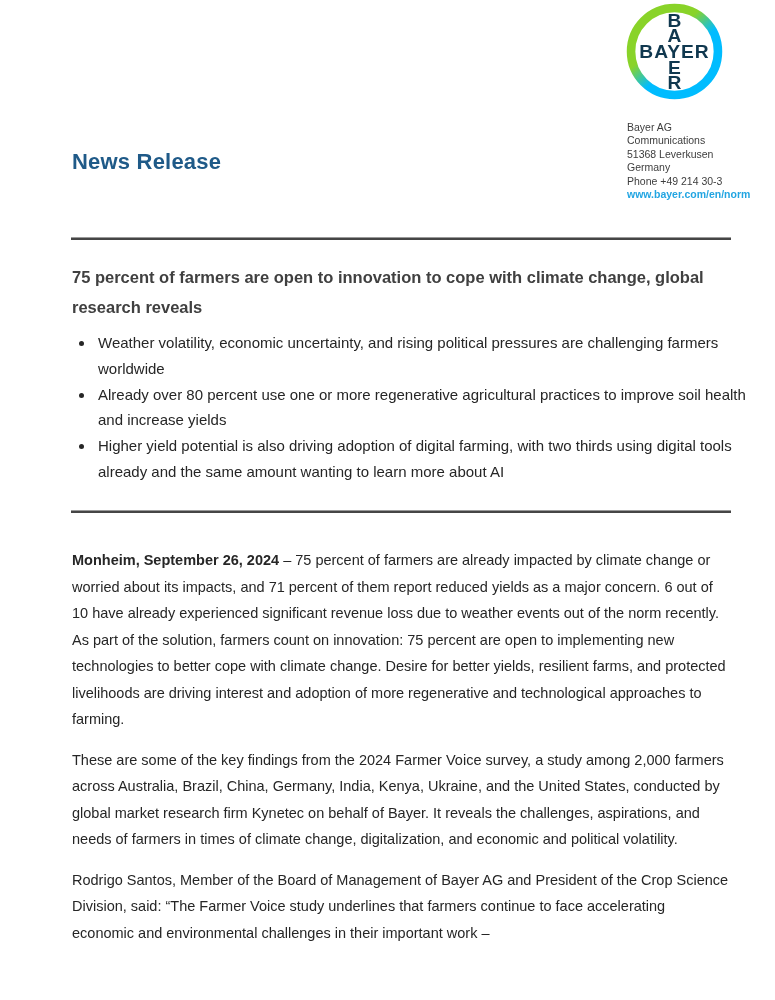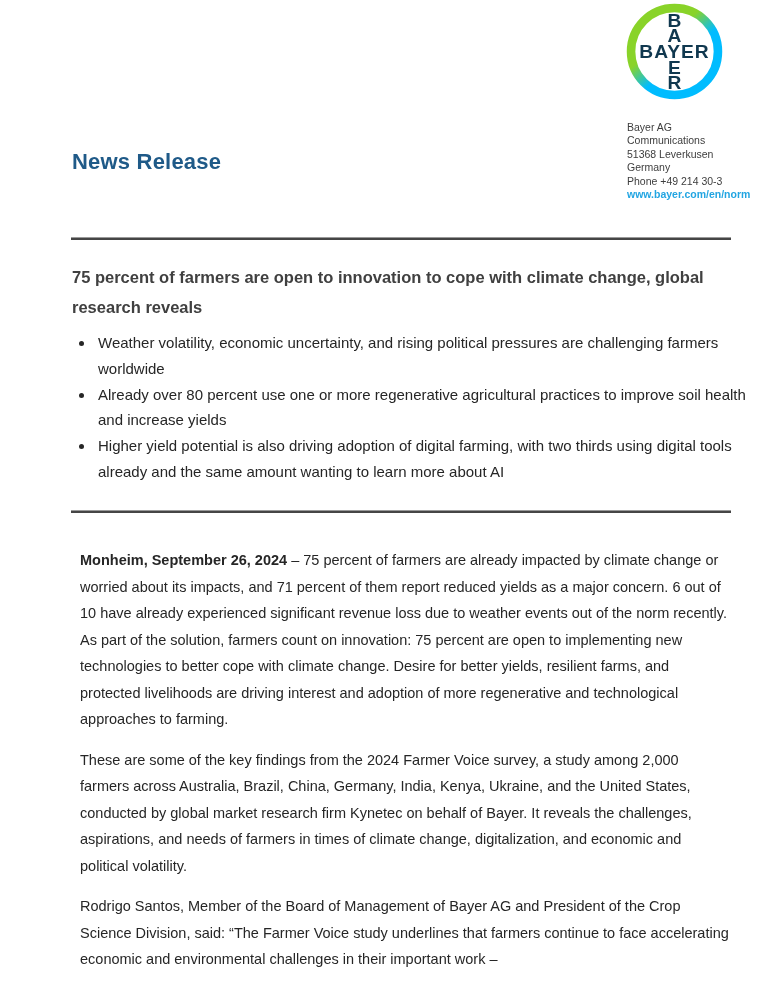--- a/index.html
+++ b/index.html
@@ -12,21 +12,21 @@
   .contact{position:absolute;left:627px;top:121px;font-size:10.5px;line-height:13.4px;color:#3d3d3d;}
   .contact-link{color:#22a5e2;font-weight:bold;text-decoration:none;cursor:pointer;display:inline-block;}
   .masthead{position:absolute;left:72px;top:149px;margin:0;font-size:22px;font-weight:bold;color:#1f5a88;letter-spacing:0.2px;}
   .rule{position:absolute;left:71px;width:660px;height:2px;background:#454545;border-top:1px solid #9a9a9a;}
   .rule-1{top:237px;}
   .rule-2{top:510px;}
   .headline{position:absolute;left:72px;top:262px;width:664px;margin:0;font-size:16.5px;line-height:30px;font-weight:bold;color:#404040;}
   .bullets{position:absolute;left:72px;top:330px;width:658px;margin:0;padding:0 0 0 23px;font-size:15px;line-height:25.8px;color:#262626;}
   .bullets li{padding-left:3px;}
   .body-copy{position:absolute;left:72px;top:547px;width:658px;font-size:14.5px;line-height:26.5px;color:#262626;}
-  .body-copy p{margin:0 0 14px 8px;}
+  .body-copy p{margin:0 0 14px 0;}
   .lead-bold{font-weight:bold;}
   .italic{}
 </style>
 </head>
 <body>
 
 <div class="page">
 
   <svg class="logo" viewBox="0 0 96 96">
     <defs>

